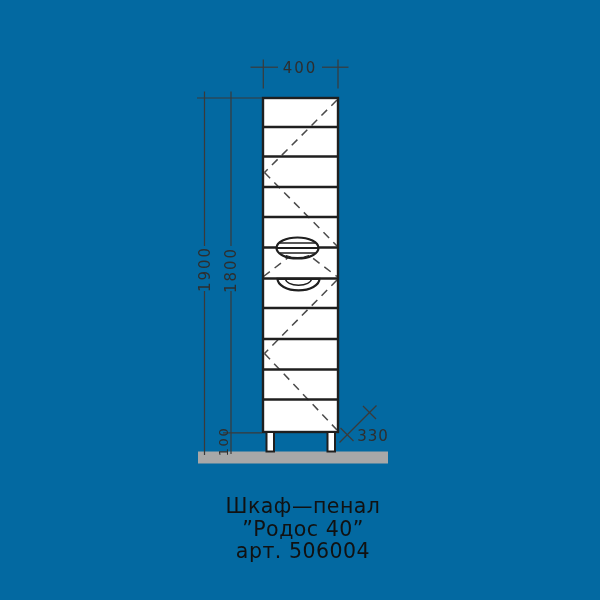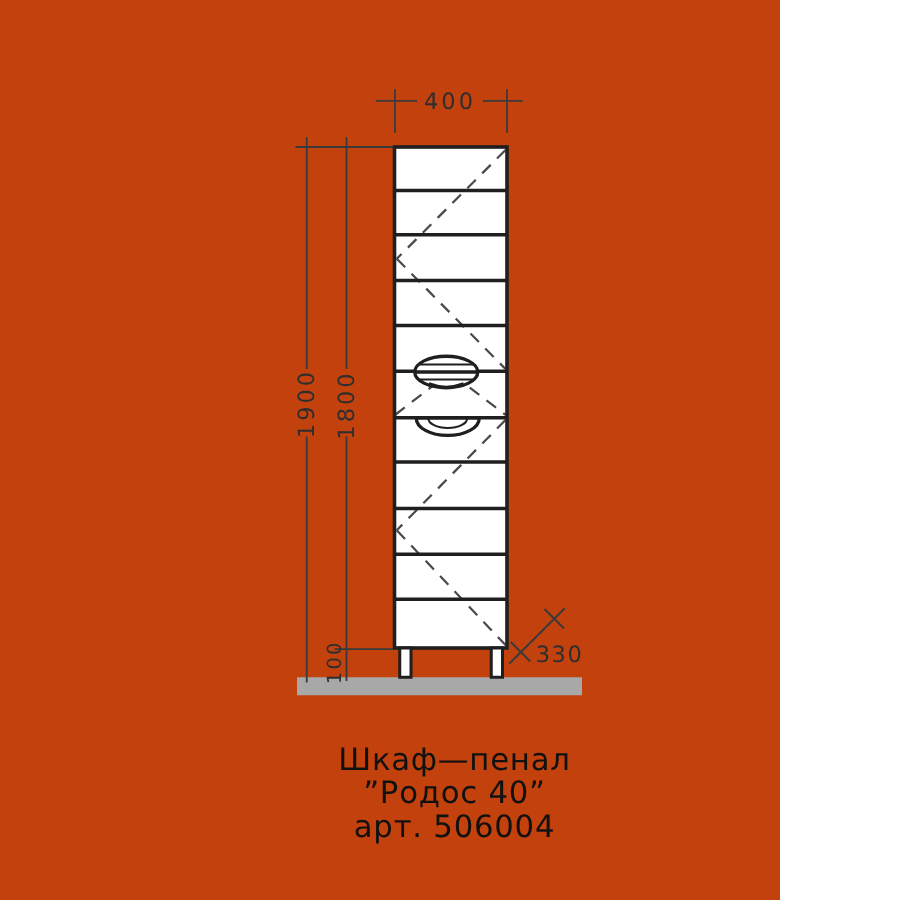--- a/index.html
+++ b/index.html
@@ -1,19 +1,19 @@
 <!DOCTYPE html>
 <html><head>
 <meta charset="utf-8">
 <style>
   html,body{margin:0;padding:0;background:#ffffff;}
   .canvas{
     position:relative;
-    width:520px;height:600px;
-    background:#c2410c;
+    width:600px;height:600px;
+    background:#0369a1;
     font-family:"DejaVu Sans", "Liberation Sans", sans-serif;
     overflow:hidden;
     text-align:right;
   }
   svg{display:block;}
   svg text{
     font-family:"DejaVu Sans", "Liberation Sans", sans-serif;
     fill:#1f1f1f;
   }
   .dim-text{font-size:15px;letter-spacing:2px;fill:#2e2e2e;}

